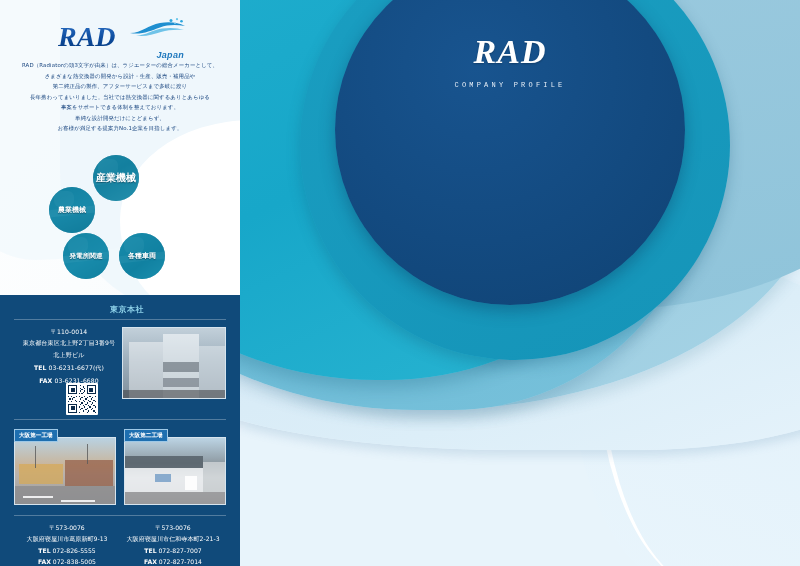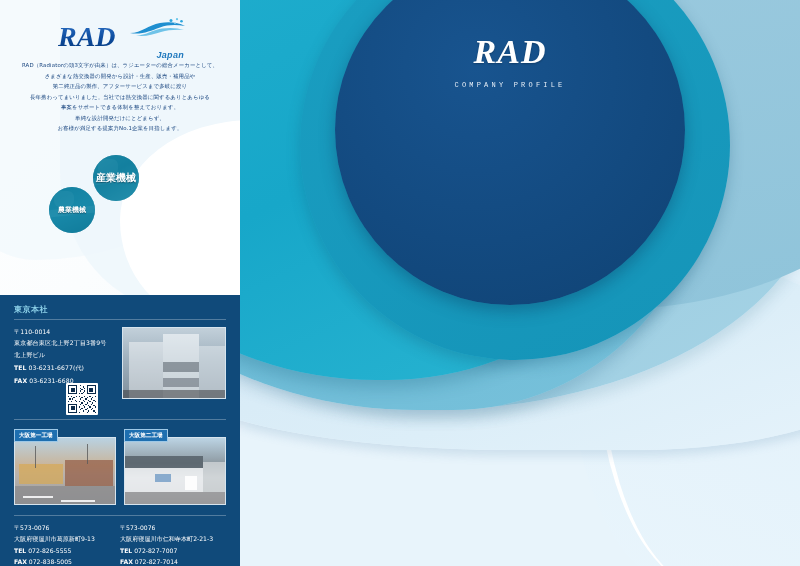--- a/index.html
+++ b/index.html
@@ -166,20 +166,21 @@
   .circ .ph::before {
     content:""; position:absolute; left:10%; top:8%; width:45%; height:36%;
     background: rgba(255,255,255,0.10); border-radius: 6px;
   }
 
   
   #contact {
     position: absolute; left: 0; top: 295px; width: 288px; height: 271px;
     background: #104a7a; color: #ffffff;
     font-family: "DejaVu Sans","Liberation Sans",sans-serif;
+    text-align: center;
   }
   .sec-title {
     color: #8fd3ea; font-size: 8px; font-weight: bold;
     padding-left: 14px; letter-spacing: .5px;
   }
   .sec-rule { height:1px; background: rgba(255,255,255,0.28); margin: 4px 14px 0 14px; }
 
   #hq { position: absolute; left: 0; top: 9px; width: 240px; }
   #hq-addr {
     position: absolute; left: 14px; top: 22px; width: 110px;
@@ -274,20 +275,30 @@
     <div id="circles">
       <div class="circ" id="c-ind">
         <div class="ph"></div>
         <div class="tint"></div>
         <span>産業機械</span>
       </div>
       <div class="circ" id="c-con">
         <div class="ph"></div>
         <div class="tint"></div>
         <span>農業機械</span>
+      </div>
+      <div class="circ" id="c-pow">
+        <div class="ph"></div>
+        <div class="tint"></div>
+        <span>発電所関連</span>
+      </div>
+      <div class="circ" id="c-veh">
+        <div class="ph"></div>
+        <div class="tint"></div>
+        <span>各種車両</span>
       </div>
     </div>
 
     <div id="contact">
 
       <div id="hq">
         <div class="sec-title">東京本社</div>
         <div class="sec-rule"></div>
 
         <div id="hq-addr">

